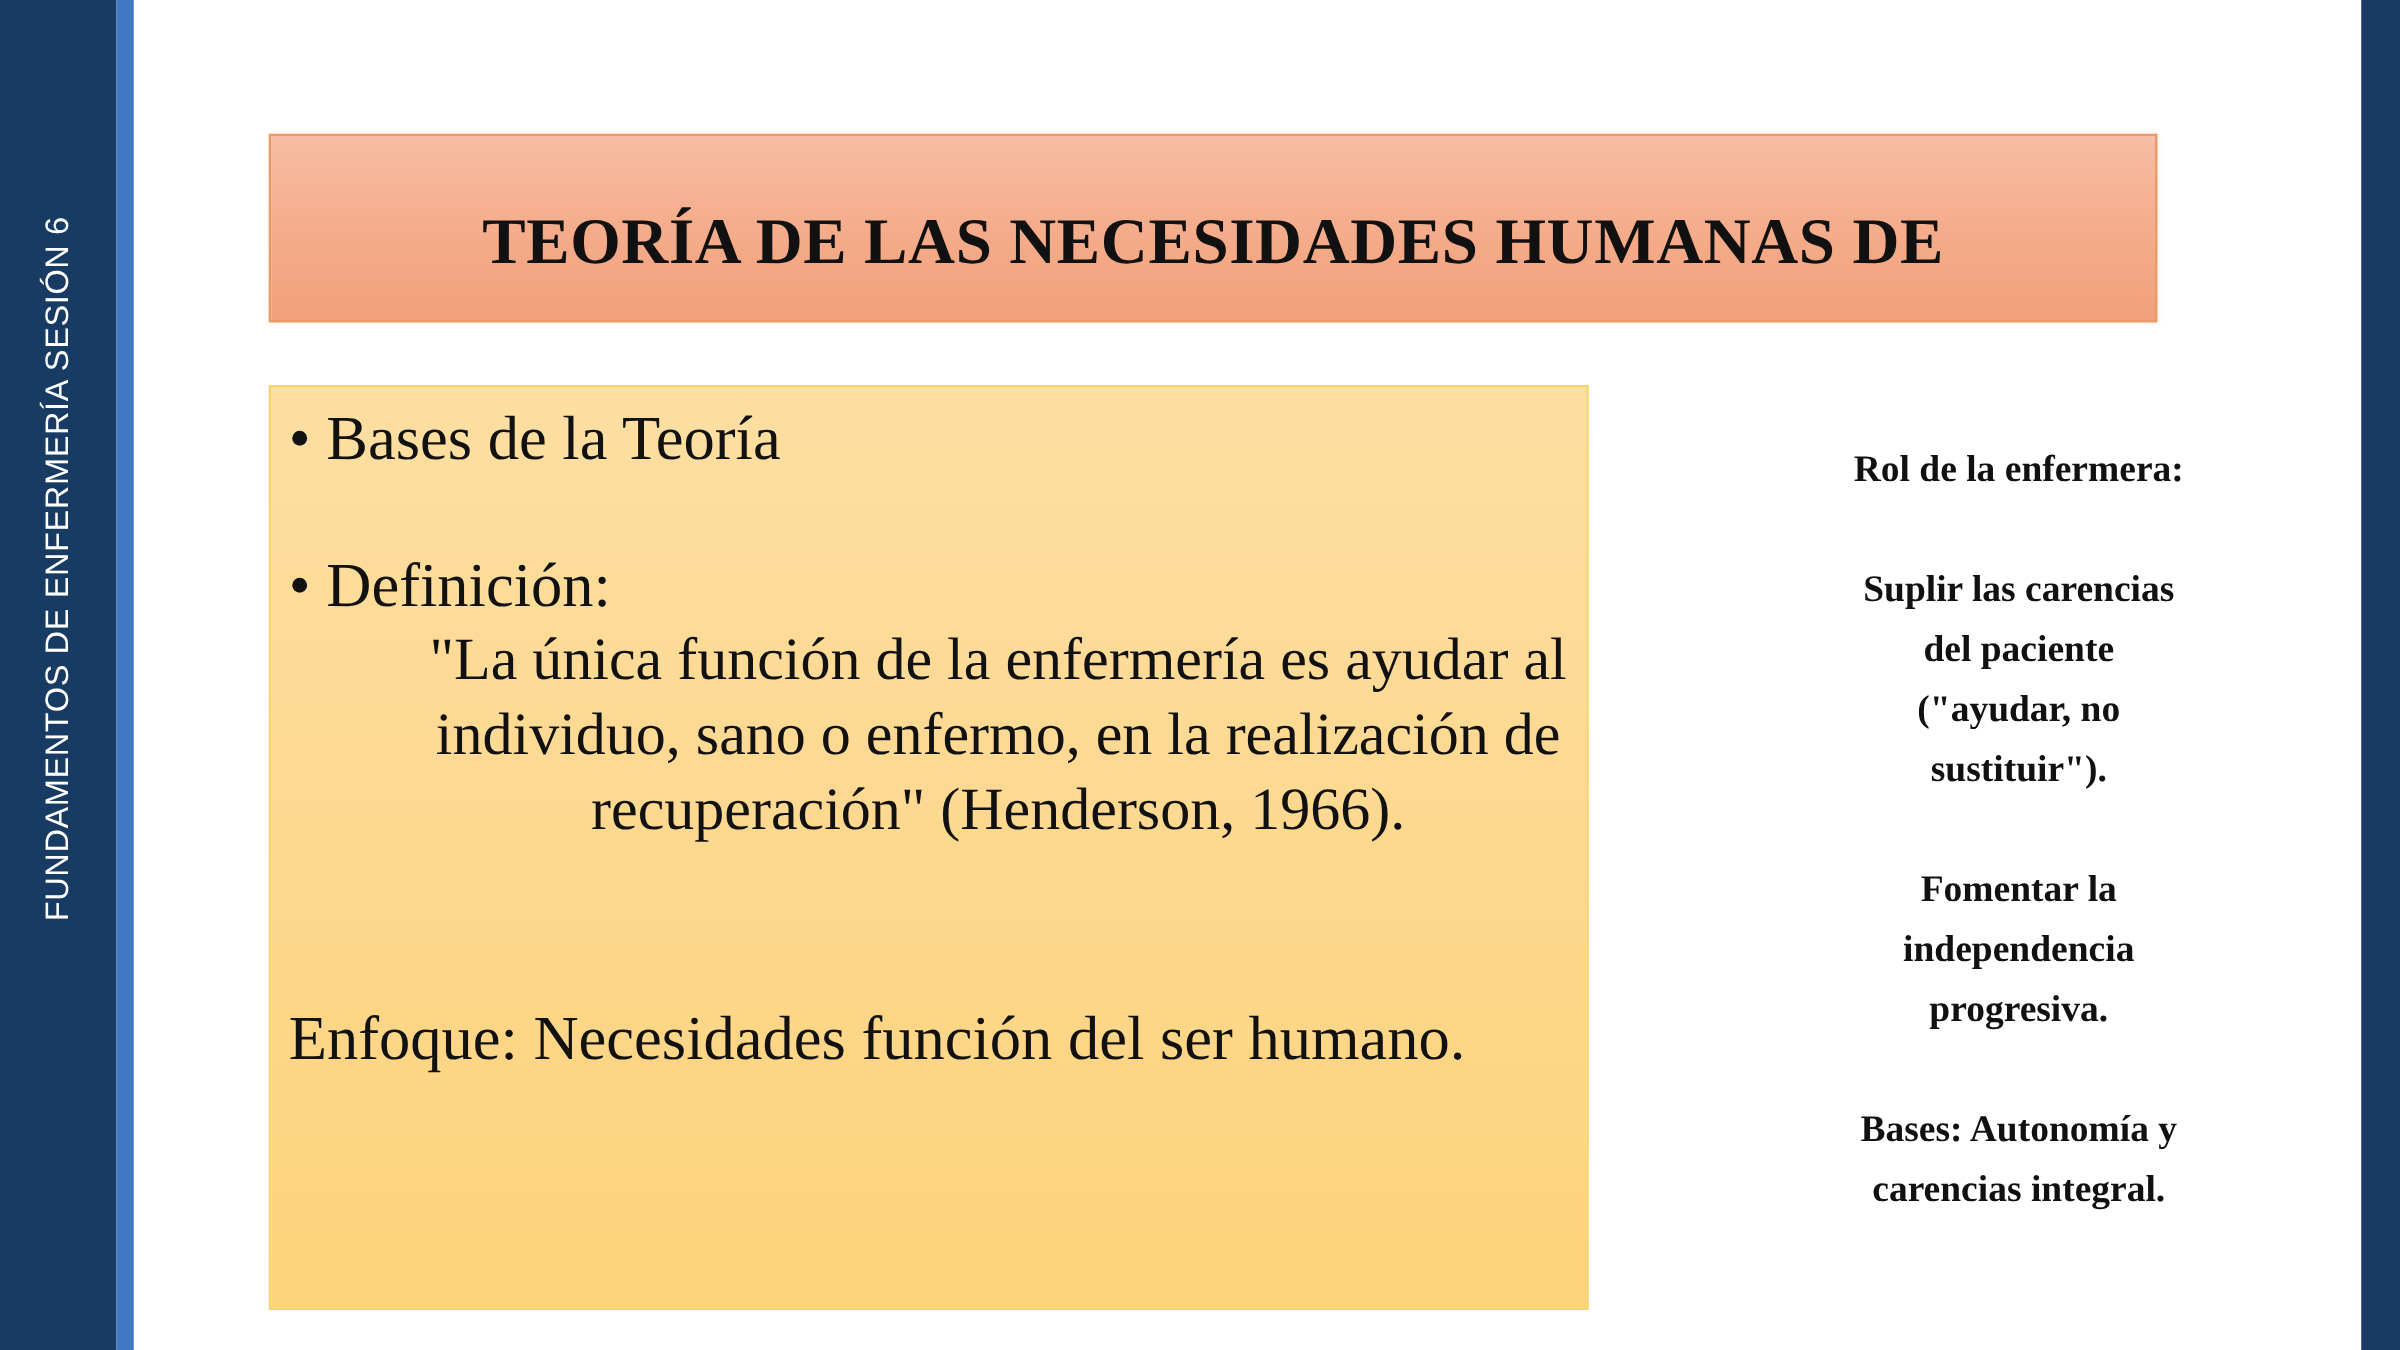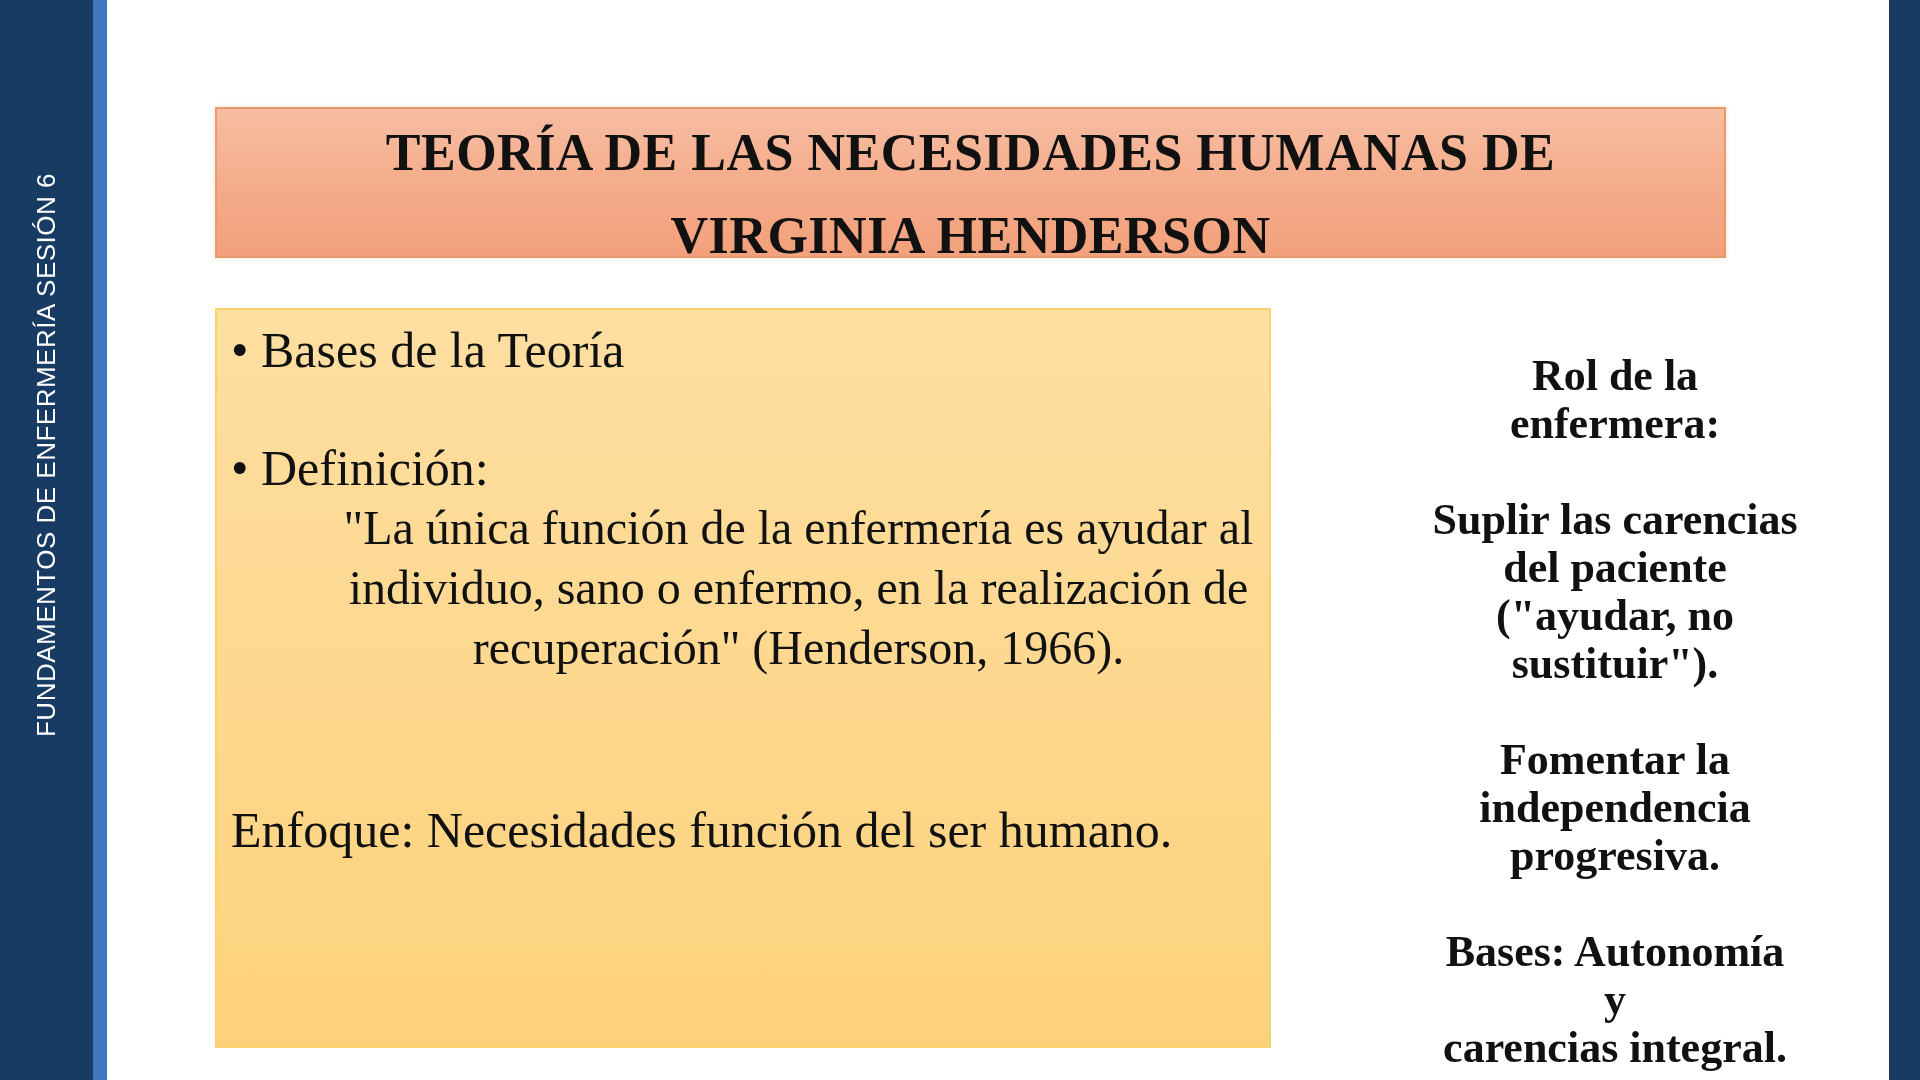--- a/index.html
+++ b/index.html
@@ -18,36 +18,35 @@
     letter-spacing:0.5px;text-align:center;margin-top:23px;}
   .content-box{position:absolute;left:215px;top:308px;width:1056px;height:740px;
     background:linear-gradient(to bottom,#FDDFA2 0%,#FDD88F 50%,#FDD27B 100%);
     border:2px solid #F6D36E;box-sizing:border-box;}
   .bullet{position:absolute;left:14px;font-family:"Liberation Serif",serif;font-size:50px;color:#111;line-height:60px;white-space:nowrap;}
   .bullet .dot{display:inline-block;width:30px;}
   .quote{position:absolute;left:0;width:1163px;top:188px;text-align:center;font-family:"Liberation Serif",serif;
     font-size:48px;line-height:60px;color:#111;}
   .focus{position:absolute;left:14px;top:490px;font-family:"Liberation Serif",serif;font-size:50px;line-height:60px;color:#111;white-space:nowrap;}
   .role-col{position:absolute;left:1430px;top:352px;width:370px;text-align:center;font-family:"Liberation Serif",serif;
-    font-weight:bold;font-size:44px;line-height:48px;color:#111;}
+    font-weight:bold;font-size:30px;line-height:48px;color:#111;}
   .role-col p{margin:0;}
   .gap{height:48px;}
 </style>
 </head>
 <body>
 
 <div class="left-bar">
   <div class="side-label">FUNDAMENTOS DE ENFERMERÍA SESIÓN 6</div>
 </div>
 <div class="left-stripe"></div>
 <div class="right-bar"></div>
 
 <div class="title-box">
   <div class="title-line">TEORÍA DE LAS NECESIDADES HUMANAS DE</div>
-  <div class="title-line">VIRGINIA HENDERSON</div>
 </div>
 
 <div class="content-box">
   <div class="bullet" style="top:10px;">
     <span class="dot">•</span><span>Bases de la Teoría</span>
   </div>
   <div class="bullet" style="top:128px;">
     <span class="dot">•</span><span>Definición:</span>
   </div>
   <div class="quote">

